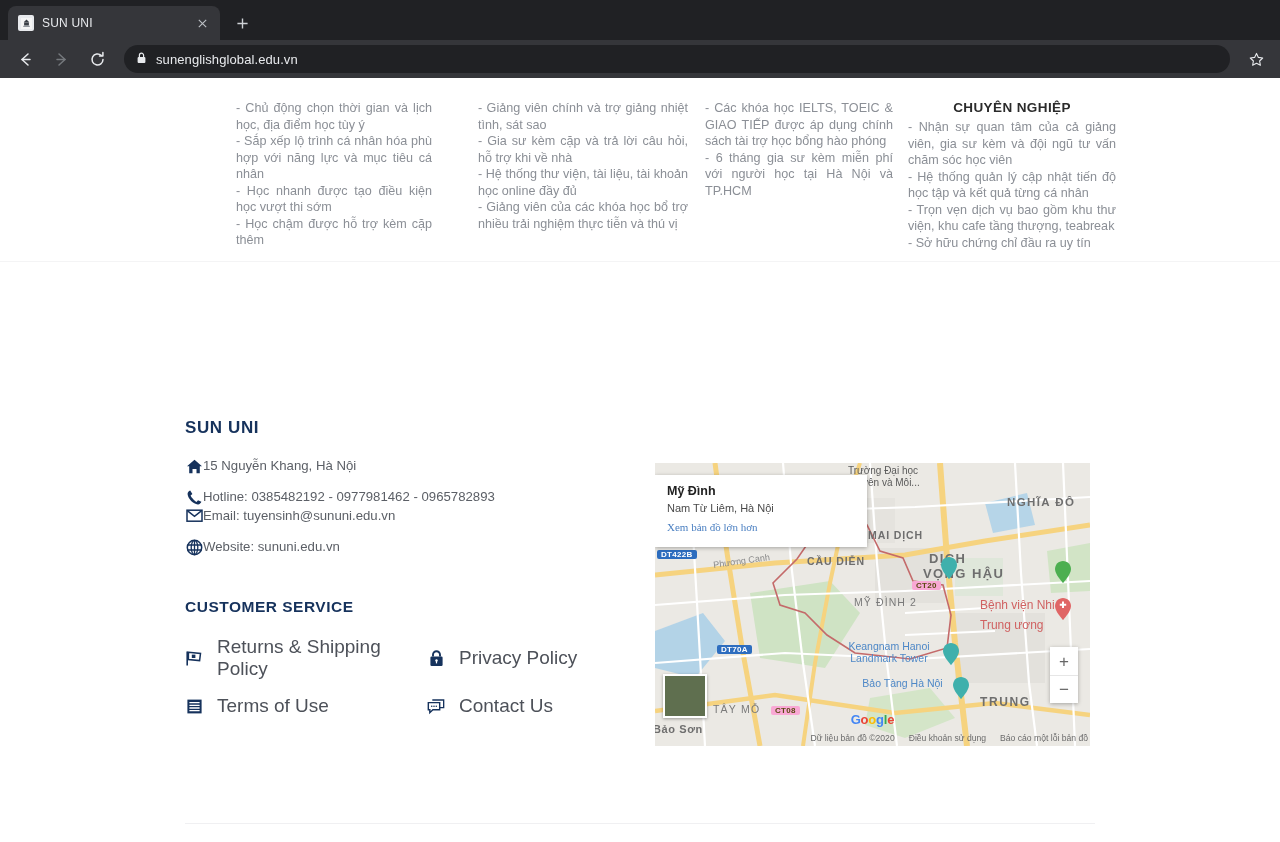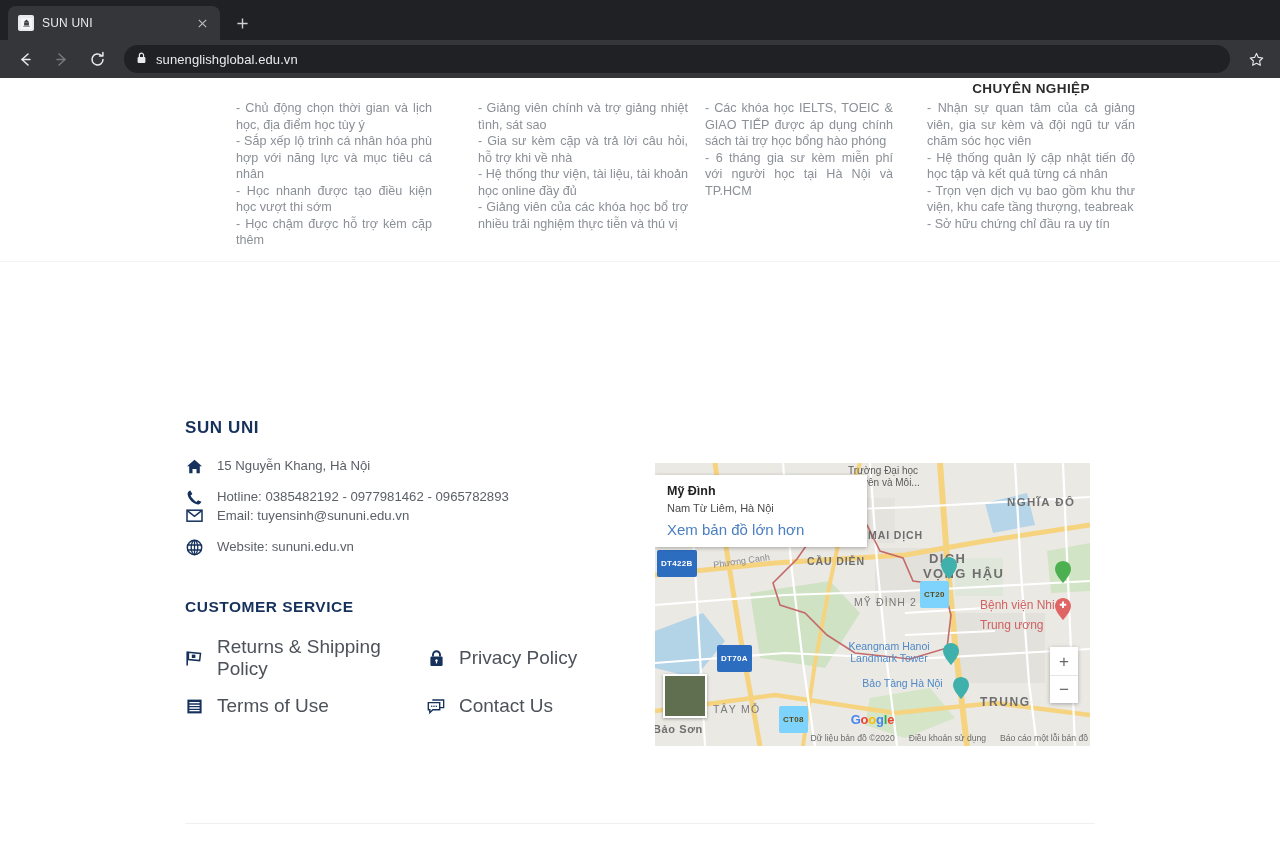--- a/index.html
+++ b/index.html
@@ -67,38 +67,38 @@
     letter-spacing: .4px; height: 22px; line-height: 22px;
   }
   .fcol-body {
     font-size: 12.6px; line-height: 16.5px; color: #8b8f96;
     text-align: justify; text-justify: inter-word;
   }
   .fcol-body div { white-space: pre-wrap; }
   #fcol1 { left: 236px; width: 196px; }
   #fcol2 { left: 478px; width: 210px; }
   #fcol3 { left: 705px; width: 188px; }
-  #fcol4 { left: 927px; width: 208px; }
+  #fcol4 { left: 908px; width: 208px; margin-top: 19px; }
   #fcol1 .fcol-body, #fcol2 .fcol-body, #fcol3 .fcol-body { padding-top: 22px; }
 
   .section-sep {
     position: absolute; left: 0; top: 183px; width: 1280px; height: 1px;
     background: #f4f4f5;
   }
 
   
   .footer { position: absolute; left: 0; top: 340px; width: 1280px; }
   .footer-inner { width: 910px; margin: 0 auto; position: relative; }
 
   .brand {
     font-size: 17px; font-weight: bold; color: #16325c; letter-spacing: .6px;
     margin-bottom: 19px;
   }
   .contact-list { display: flex; flex-direction: column; }
-  .contact-item { display: flex; align-items: flex-start; gap: 14px; }
+  .contact-item { display: flex; align-items: flex-start; }
   .contact-item + .contact-item { margin-top: 13px; }
   .contact-item.tight + .contact-item.tight { margin-top: 1px; }
   .ci-icon {
     width: 18px; flex: 0 0 18px; display: flex; align-items: flex-start;
     justify-content: center; color: #16325c; padding-top: 1px;
   }
   .ci-text { font-size: 13.2px; line-height: 18px; color: #5b5f66; max-width: 300px; }
 
   .cs-heading {
     font-size: 15.5px; font-weight: bold; color: #16325c; letter-spacing: .5px;
@@ -123,32 +123,32 @@
   .map-label { position: absolute; white-space: nowrap; pointer-events: none; }
   .lbl-district {
     font-size: 11.5px; font-weight: bold; color: #6e6e6e; letter-spacing: 1.4px;
   }
   .lbl-area { font-size: 10.5px; color: #7a7a7a; letter-spacing: .6px; }
   .lbl-poi { font-size: 10px; color: #4e88c7; text-align: center; line-height: 12px; }
   .lbl-hosp { font-size: 12px; color: #d06262; text-align: left; line-height: 20px; }
   .lbl-grey { font-size: 9px; color: #8a8a8a; }
   .road-shield {
     position: absolute; font-size: 8px; font-weight: bold; color: #fff;
-    background: #2d6dbf; padding: 9px 4px; border-radius: 2px; letter-spacing: .3px;
-  }
-  .road-shield.yellow { background: #7dd3fc; color: #5a4a12; margin-left: 8px; }
+    background: #2d6dbf; padding: 0 4px; border-radius: 2px; letter-spacing: .3px;
+  }
+  .road-shield.yellow { background: #f9a8d4; color: #5a4a12; }
 
   .map-card {
     position: absolute; left: 0; top: 12px; width: 212px; height: 72px;
     background: #fff; box-shadow: 0 1px 4px rgba(0,0,0,.3);
     padding: 9px 12px; z-index: 20;
   }
   .mc-title { font-size: 12.5px; font-weight: bold; color: #212121; margin-bottom: 4px; }
   .mc-sub { font-size: 11px; color: #4a4a4a; margin-bottom: 7px; }
-  .mc-link { font-size: 15px; color: #4a7fc1; }
+  .mc-link { font-size: 11px; color: #4a7fc1; font-family: Liberation Serif, serif; }
 
   .map-zoom {
     position: absolute; right: 12px; bottom: 43px; width: 28px; height: 56px;
     background: #fff; box-shadow: 0 1px 4px rgba(0,0,0,.3); z-index: 20;
   }
   .mz-btn {
     height: 28px; display: flex; align-items: center; justify-content: center;
     font-size: 17px; color: #666; line-height: 1;
   }
   .mz-btn + .mz-btn { border-top: 1px solid #e6e6e6; }

